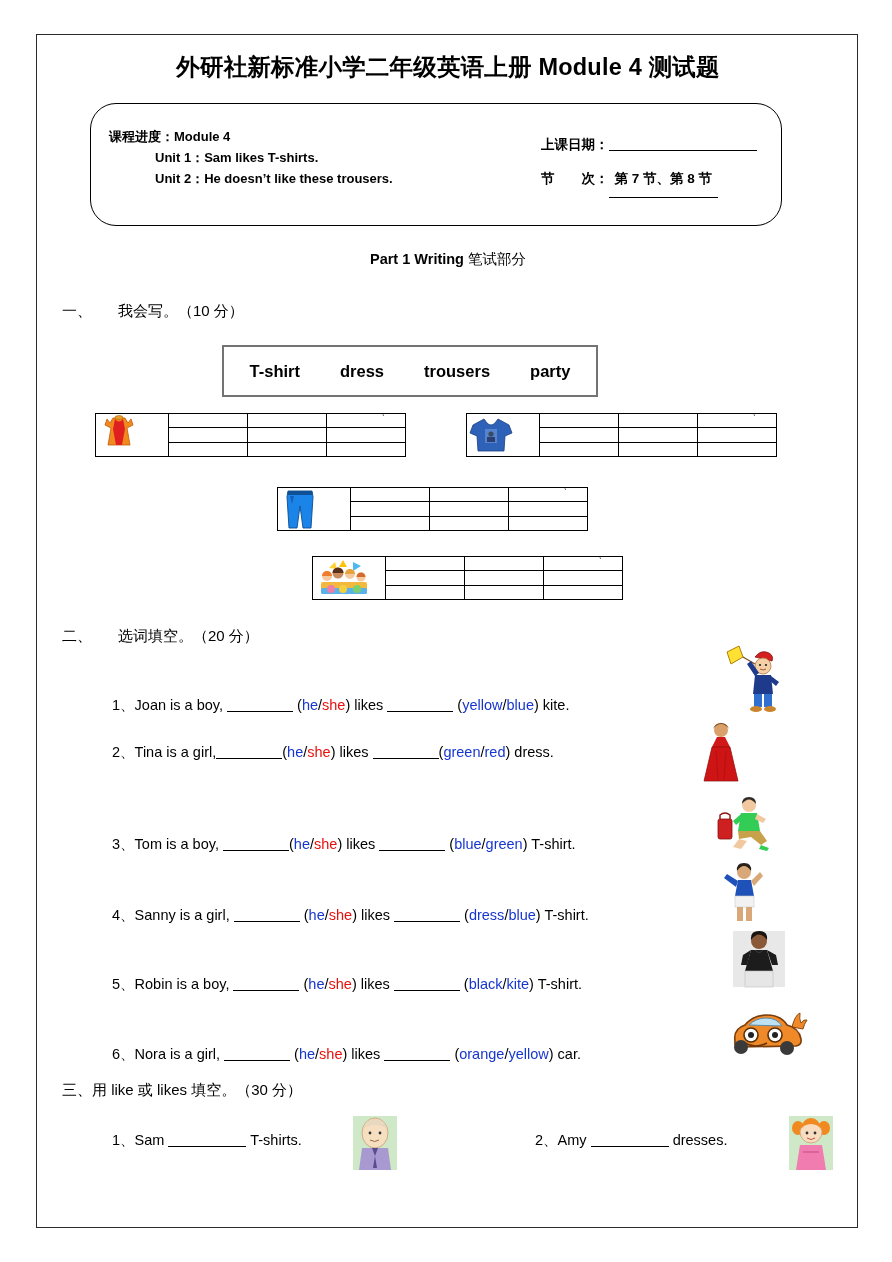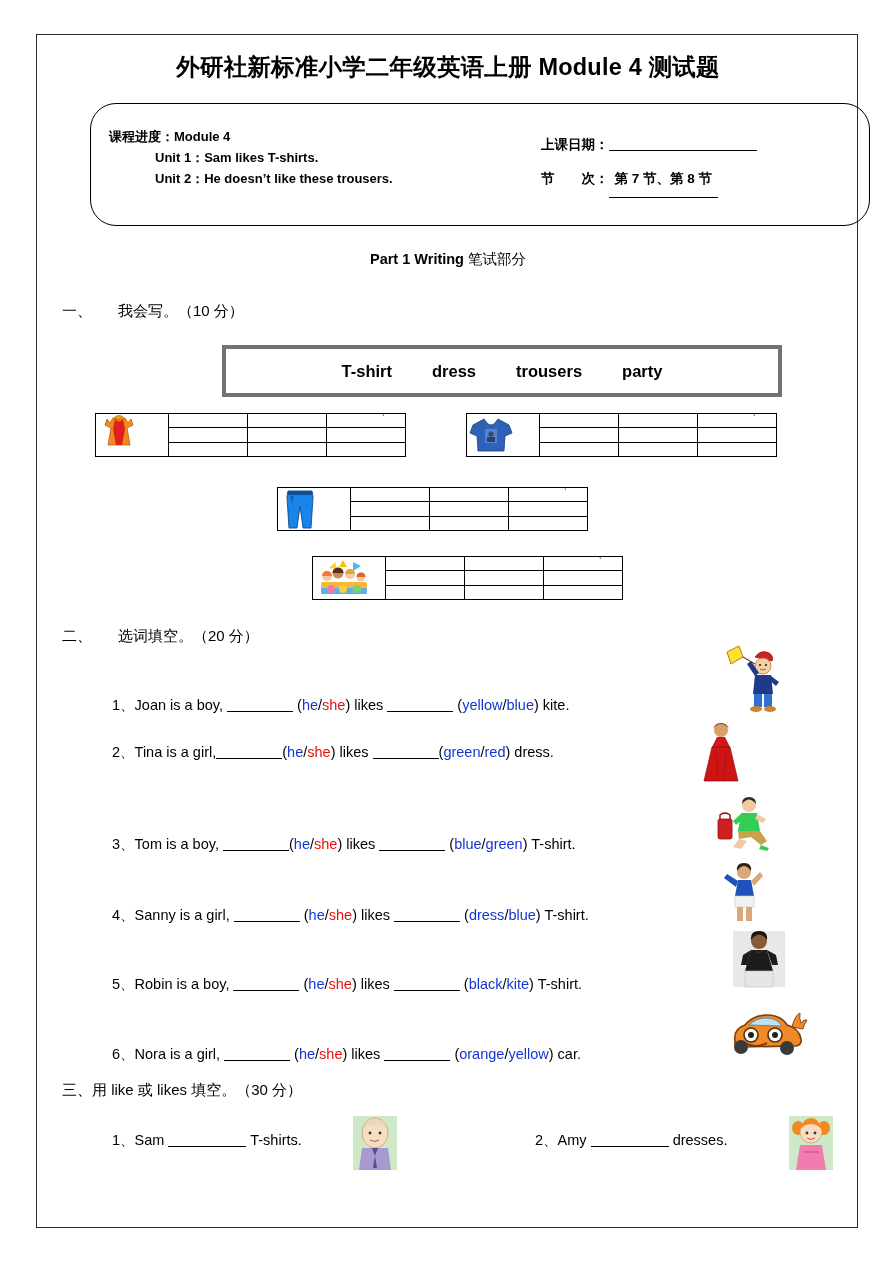--- a/index.html
+++ b/index.html
@@ -44,21 +44,21 @@
     letter-spacing: 0.2px;
     white-space: nowrap;
   }
   #doc-title .latin { font-family: "Liberation Sans", sans-serif; }
 
   
   #info-box {
     position: absolute;
     left: 53px;
     top: 68px;
-    width: 780px;
+    width: 692px;
     height: 123px;
     border: 1.5px solid #000;
     border-radius: 26px;
     box-sizing: border-box;
   }
   .info-left {
     position: absolute;
     left: 18px;
     top: 22px;
     font-size: 13px;
@@ -112,23 +112,23 @@
   #sec-1 .num { display: inline-block; width: 56px; }
   #sec-2 { left: 25px; top: 592px; }
   #sec-2 .num { display: inline-block; width: 56px; }
   #sec-3 { left: 25px; top: 1046px; }
 
   
   #word-bank {
     position: absolute;
     left: 185px;
     top: 310px;
-    width: 560px;
+    width: 376px;
     height: 52px;
-    border: 4px solid #737373;
+    border: 2px solid #737373;
     box-sizing: border-box;
     display: flex;
     align-items: center;
     justify-content: center;
     gap: 40px;
     font-size: 16.5px;
     font-weight: bold;
   }
 
   

